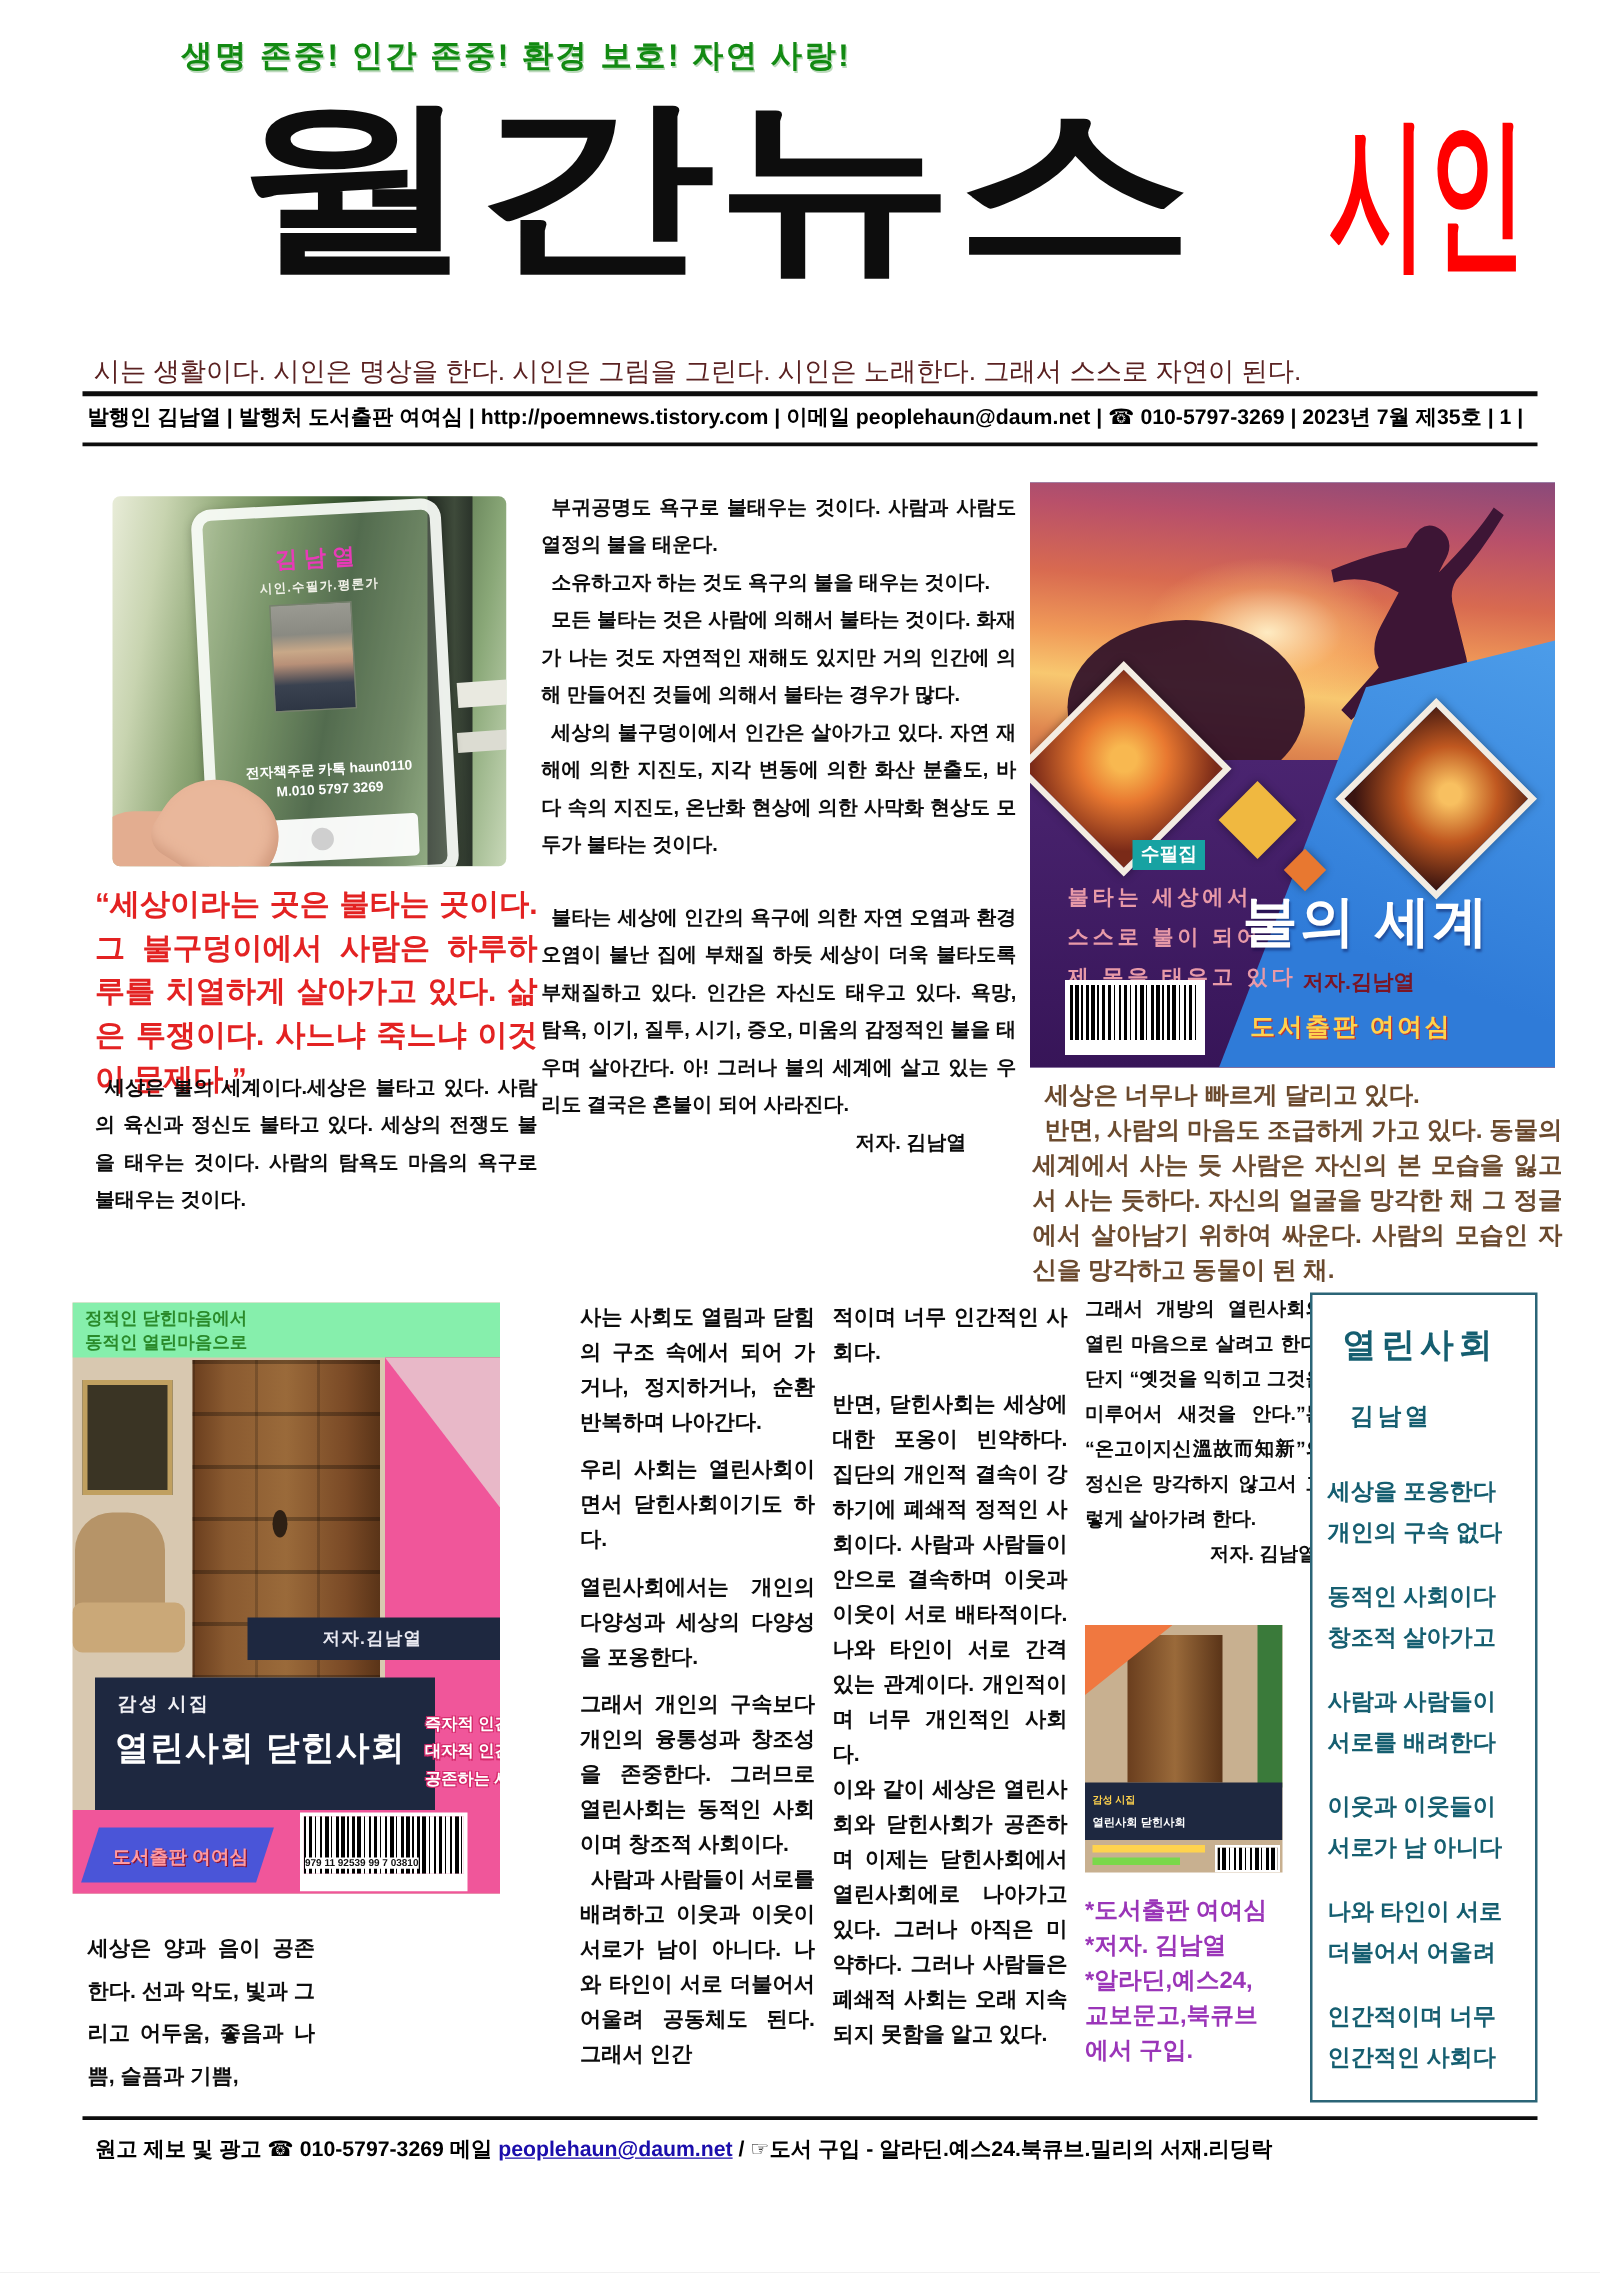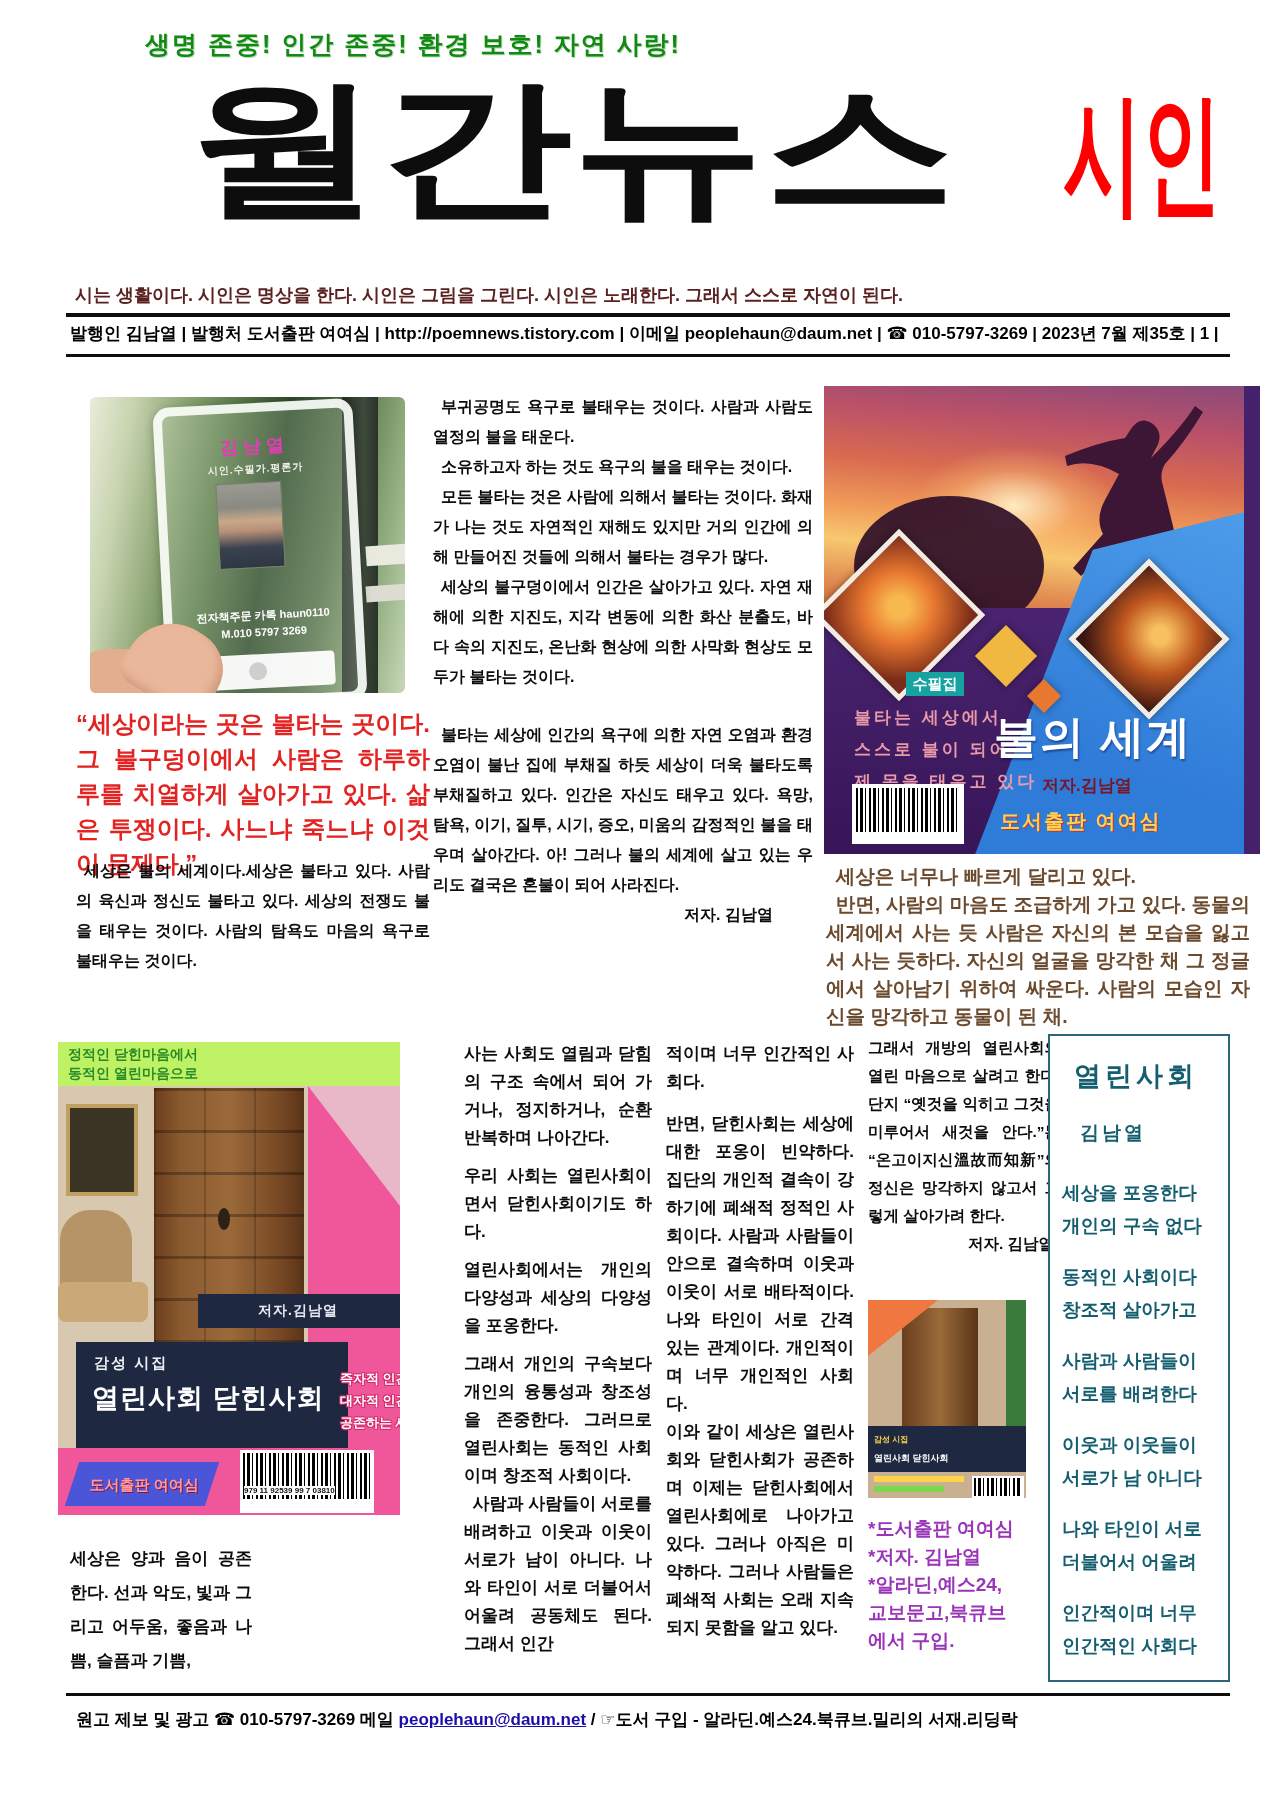--- a/index.html
+++ b/index.html
@@ -5,21 +5,21 @@
   html,body{margin:0;padding:0;background:#e8e8e8;}
   #page{position:relative;width:1280px;height:1818px;background:#ffffff;margin:0 auto;
         font-family:"Liberation Sans","DejaVu Sans",sans-serif;overflow:hidden;}
   .abs{position:absolute;}
   .jt{text-align:justify;text-justify:inter-character;word-break:break-all;}
   .rule{position:absolute;background:#0d0d0d;}
   
   .slogan{font-size:25px;font-weight:900;color:#128a12;letter-spacing:2px;text-shadow:1px 1px 0 #bcd9bc;}
   .title-black{font-size:150px;font-weight:900;color:#0d0d0d;line-height:1;transform:scaleX(1.28);transform-origin:left top;white-space:nowrap;}
   .title-red{font-size:132px;font-weight:900;color:#ff0000;line-height:1;transform:scaleX(0.60);transform-origin:left top;white-space:nowrap;}
-  .subtitle{font-size:18px;font-weight:700;color:#5a2121;}
+  .subtitle{font-size:21px;font-weight:400;color:#5a2121;}
   .masthead{font-size:17px;font-weight:700;color:#000;white-space:nowrap;}
   
   .body20{font-size:16px;line-height:30px;font-weight:700;color:#0c0c0c;}
   .quote{font-size:24px;line-height:35px;font-weight:900;color:#e32222;}
   .brown{font-size:19.5px;line-height:28px;font-weight:700;color:#6b4a2e;}
   .colnarrow{font-size:17px;line-height:28px;font-weight:700;color:#0c0c0c;}
   .colD{font-size:15.5px;line-height:28px;font-weight:700;color:#0c0c0c;}
   .sub4{font-size:17px;line-height:34px;font-weight:700;color:#0c0c0c;}
   p{margin:0;}
   .ind{text-indent:0.5em;}
@@ -37,21 +37,21 @@
   .card-role{left:0;top:50px;width:100%;text-align:center;font-size:10px;font-weight:700;color:#f2f2ea;letter-spacing:1px;}
   .card-photo{left:50px;top:70px;width:64px;height:84px;border:1px solid #77806e;
     background:linear-gradient(180deg,#9a9a92 0%,#8a8a82 28%,#c8a888 44%,#b89078 56%,#3a4250 76%,#2e3644 100%);}
   .card-kakao{left:0;top:196px;width:100%;text-align:center;font-size:11px;font-weight:700;color:#ffffff;}
   .card-phone{left:0;top:214px;width:100%;text-align:center;font-size:11px;font-weight:700;color:#ffffff;}
   .card-bar{left:4px;bottom:8px;width:156px;height:34px;background:rgba(255,255,255,.95);border-radius:4px;}
   .card-dot{left:70px;top:8px;width:18px;height:18px;border-radius:50%;background:#cfcfcf;}
   .thumb1{left:38px;top:228px;width:96px;height:80px;border-radius:48px 40px 10px 18px;background:#e9b79b;transform:rotate(32deg);box-shadow:inset -6px -4px 10px #d19a7e;}
   .palm1{left:-18px;top:252px;width:120px;height:70px;border-radius:40px;background:#e3ad90;}
   
-  .cover2{width:420px;height:468px;overflow:hidden;background:#45206b;padding-left:16px;}
+  .cover2{width:420px;height:468px;overflow:hidden;background:#45206b;}
   .c2-photo{left:0;top:0;width:420px;height:240px;
     background:linear-gradient(185deg,#8a4a7a 0%,#b8506a 18%,#d86a50 38%,#f09a58 55%,#f8c870 68%,#e08850 84%,#c06040 100%);}
   .c2-sun{left:90px;top:60px;width:200px;height:120px;border-radius:50%;background:radial-gradient(closest-side,rgba(255,240,200,.95),rgba(255,200,120,.35) 60%,transparent);}
   .c2-head{left:30px;top:110px;width:190px;height:140px;border-radius:50%;background:#2e0f28;opacity:.92;}
   .c2-purple{left:0;top:222px;width:420px;height:246px;background:linear-gradient(180deg,#4a2470 0%,#371558 100%);}
   .c2-blue{left:0;top:0;width:420px;height:468px;background:linear-gradient(200deg,#58aaf0,#2f7bd8 70%);
     clip-path:polygon(64% 35%,100% 27%,100% 100%,36% 100%);}
   .diam{position:absolute;border:5px solid #f3ece2;transform:rotate(45deg);box-shadow:0 0 8px rgba(0,0,0,.4);}
   .c2-d1{left:14px;top:168px;width:112px;height:112px;background:radial-gradient(circle at 45% 45%,#f8b850 12%,#e87830 40%,#7a2a18 85%);}
   .c2-d2{left:268px;top:196px;width:104px;height:104px;background:radial-gradient(circle at 55% 40%,#f8c060 10%,#c05820 45%,#3a1410 90%);}
@@ -60,21 +60,21 @@
   .c2-badge{left:82px;top:286px;width:58px;height:24px;background:#17a2a2;color:#fff;font-size:15px;font-weight:700;text-align:center;line-height:24px;}
   .c2-tag{position:absolute;left:30px;color:#e89aa8;font-size:17px;font-weight:700;letter-spacing:3px;white-space:nowrap;}
   .c2-title{left:170px;top:322px;font-size:44px;font-weight:900;color:#ffffff;white-space:nowrap;letter-spacing:2px;text-shadow:1px 2px 2px rgba(0,0,60,.4);}
   .c2-author{left:218px;top:388px;font-size:17px;font-weight:700;color:#7a1525;}
   .c2-pub{left:176px;top:422px;font-size:20px;font-weight:900;color:#ffd34d;text-shadow:1px 1px 0 #c03333;letter-spacing:2px;}
   .barcode{background:repeating-linear-gradient(90deg,#000 0 2px,#fff 2px 4px,#000 4px 7px,#fff 7px 9px,#000 9px 10px,#fff 10px 13px);}
   .c2-bc{left:28px;top:398px;width:104px;height:44px;border:4px solid #fff;border-bottom:12px solid #fff;}
   .bcnum{position:absolute;font-size:8px;font-weight:700;color:#111;background:#fff;white-space:nowrap;}
   
   .cover3{width:342px;height:473px;overflow:hidden;background:#d8c8b0;}
-  .c3-top{left:0;top:0;width:342px;height:44px;background:#bef264;}
+  .c3-top{left:0;top:0;width:342px;height:44px;background:#86efac;}
   .c3-green{position:absolute;left:10px;font-size:14px;font-weight:700;color:#2a8a2a;}
   .c3-photo{left:0;top:44px;width:260px;height:256px;background:linear-gradient(100deg,#ece0cc 0%,#dcc8a8 30%,#cgb894 50%,#c8b090 100%);}
   .c3-paint{left:8px;top:62px;width:64px;height:84px;background:#3a3424;border:4px solid #c0a060;}
   .c3-chairback{left:2px;top:168px;width:72px;height:90px;border-radius:30px 30px 6px 6px;background:#b69468;}
   .c3-chairseat{left:0px;top:240px;width:90px;height:40px;border-radius:8px;background:#caa878;}
   .c3-door{left:96px;top:46px;width:150px;height:254px;
     background:linear-gradient(90deg,#6a3e1e 0%,#8a5a30 18%,#9a6a3a 50%,#7a4a26 82%,#5a3418 100%);}
   .c3-doorlines{position:absolute;inset:0;background:repeating-linear-gradient(180deg,rgba(0,0,0,.28) 0 3px,transparent 3px 42px),repeating-linear-gradient(90deg,rgba(0,0,0,.18) 0 2px,transparent 2px 50px);}
   .c3-knob{left:64px;top:120px;width:12px;height:22px;border-radius:50%;background:#2e2014;}
   .c3-pinkR{left:250px;top:44px;width:92px;height:366px;background:#f0569a;}

